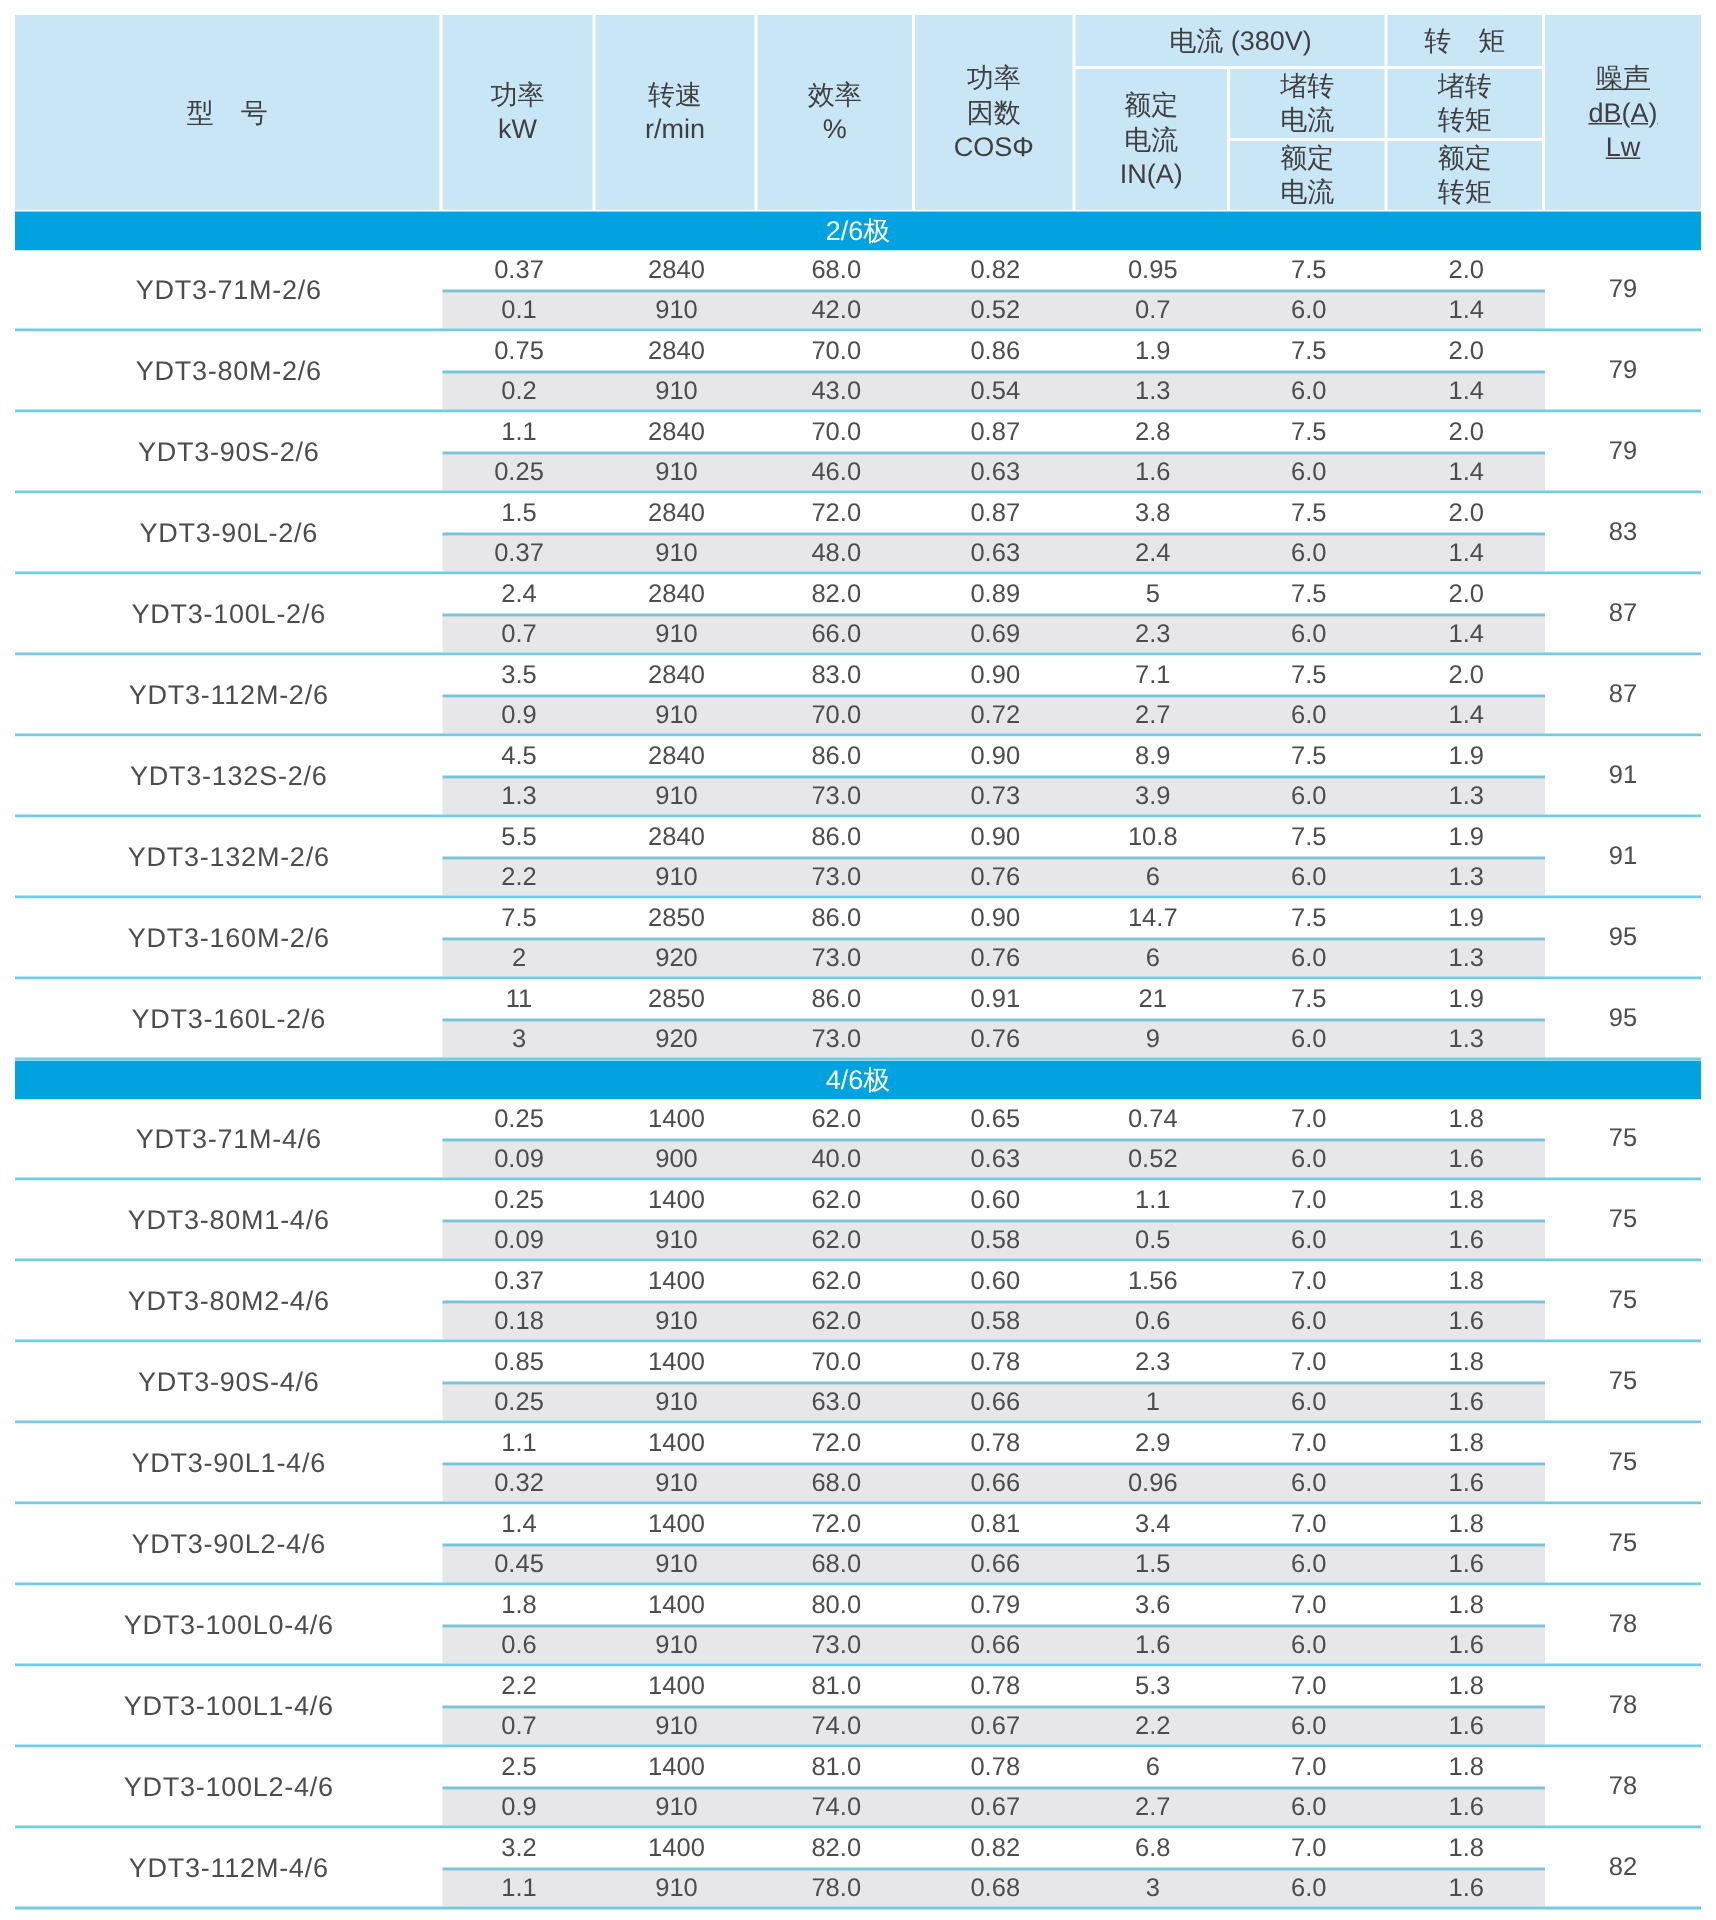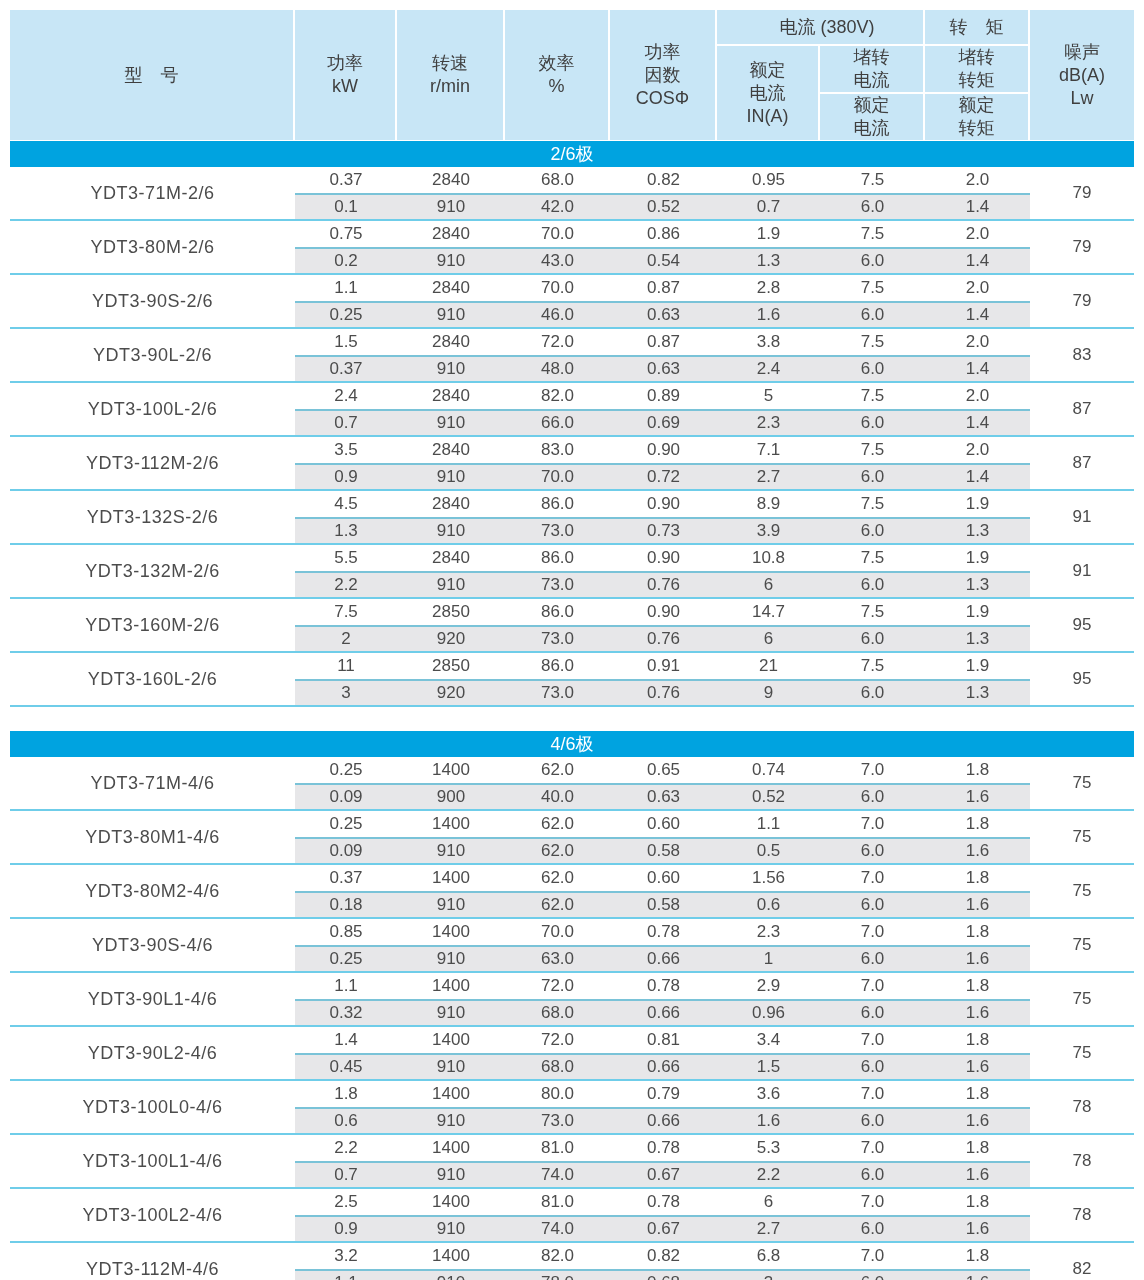--- a/index.html
+++ b/index.html
@@ -26,28 +26,27 @@
   .hc-speed{grid-column:3;grid-row:1/4;}
   .hc-eff{grid-column:4;grid-row:1/4;}
   .hc-cos{grid-column:5;grid-row:1/4;}
   .hc-current-group{grid-column:6/8;grid-row:1;padding-left:14px;}
   .hc-torque-group{grid-column:8;grid-row:1;}
   .hc-rated-current{grid-column:6;grid-row:2/4;}
   .hc-locked-current{grid-column:7;grid-row:2;}
   .hc-rated-current-denom{grid-column:7;grid-row:3;}
   .hc-locked-torque{grid-column:8;grid-row:2;}
   .hc-rated-torque-denom{grid-column:8;grid-row:3;}
-  .hc-noise{grid-column:9;grid-row:1/4;}
+  .hc-noise{grid-column:9;grid-row:1/4;text-decoration:underline;}
 
   
   .band{
     height:26px;background:#00a3e0;color:#ffffff;
     display:flex;align-items:center;justify-content:center;
     font-size:18px;
-    margin-top:24px;
   }
   .band.first{margin-top:1px;}
 
   
   .group{position:relative;height:54px;background:#ffffff;}
   .gmodel{
     position:absolute;left:0;top:0;width:285px;height:52px;
     display:flex;align-items:center;justify-content:center;
     font-size:18px;color:#4c4c4c;letter-spacing:0.5px;
   }

